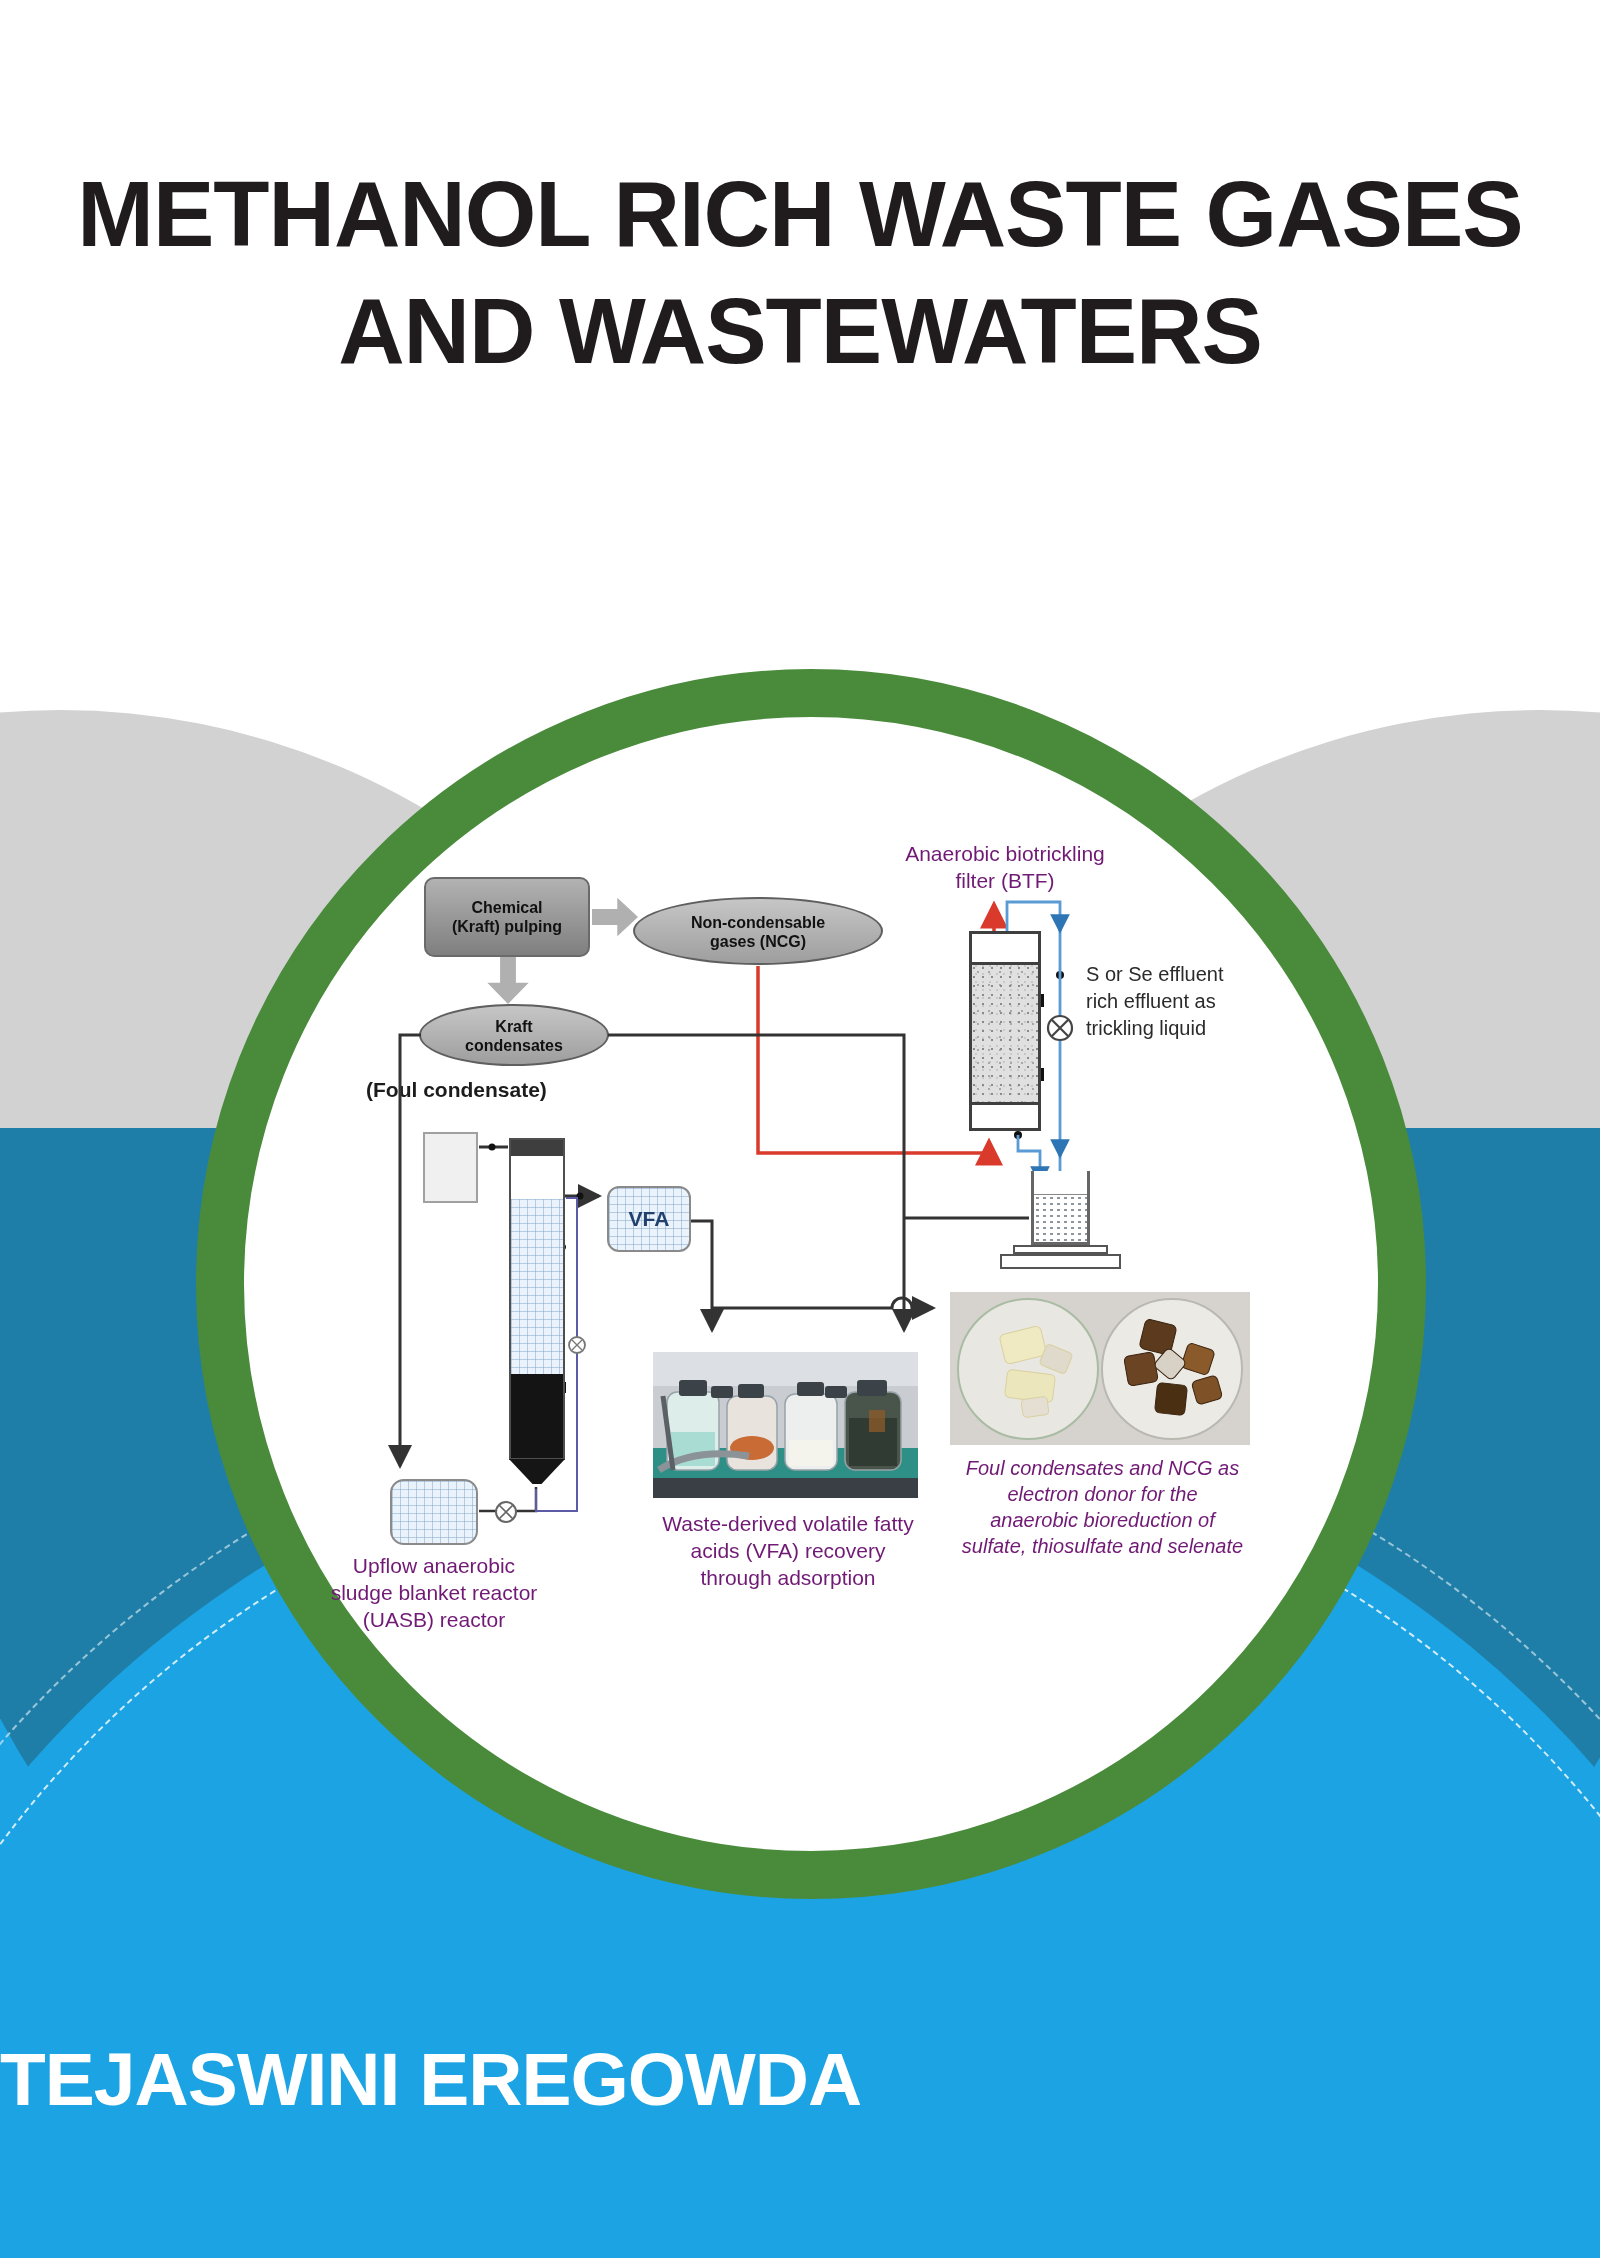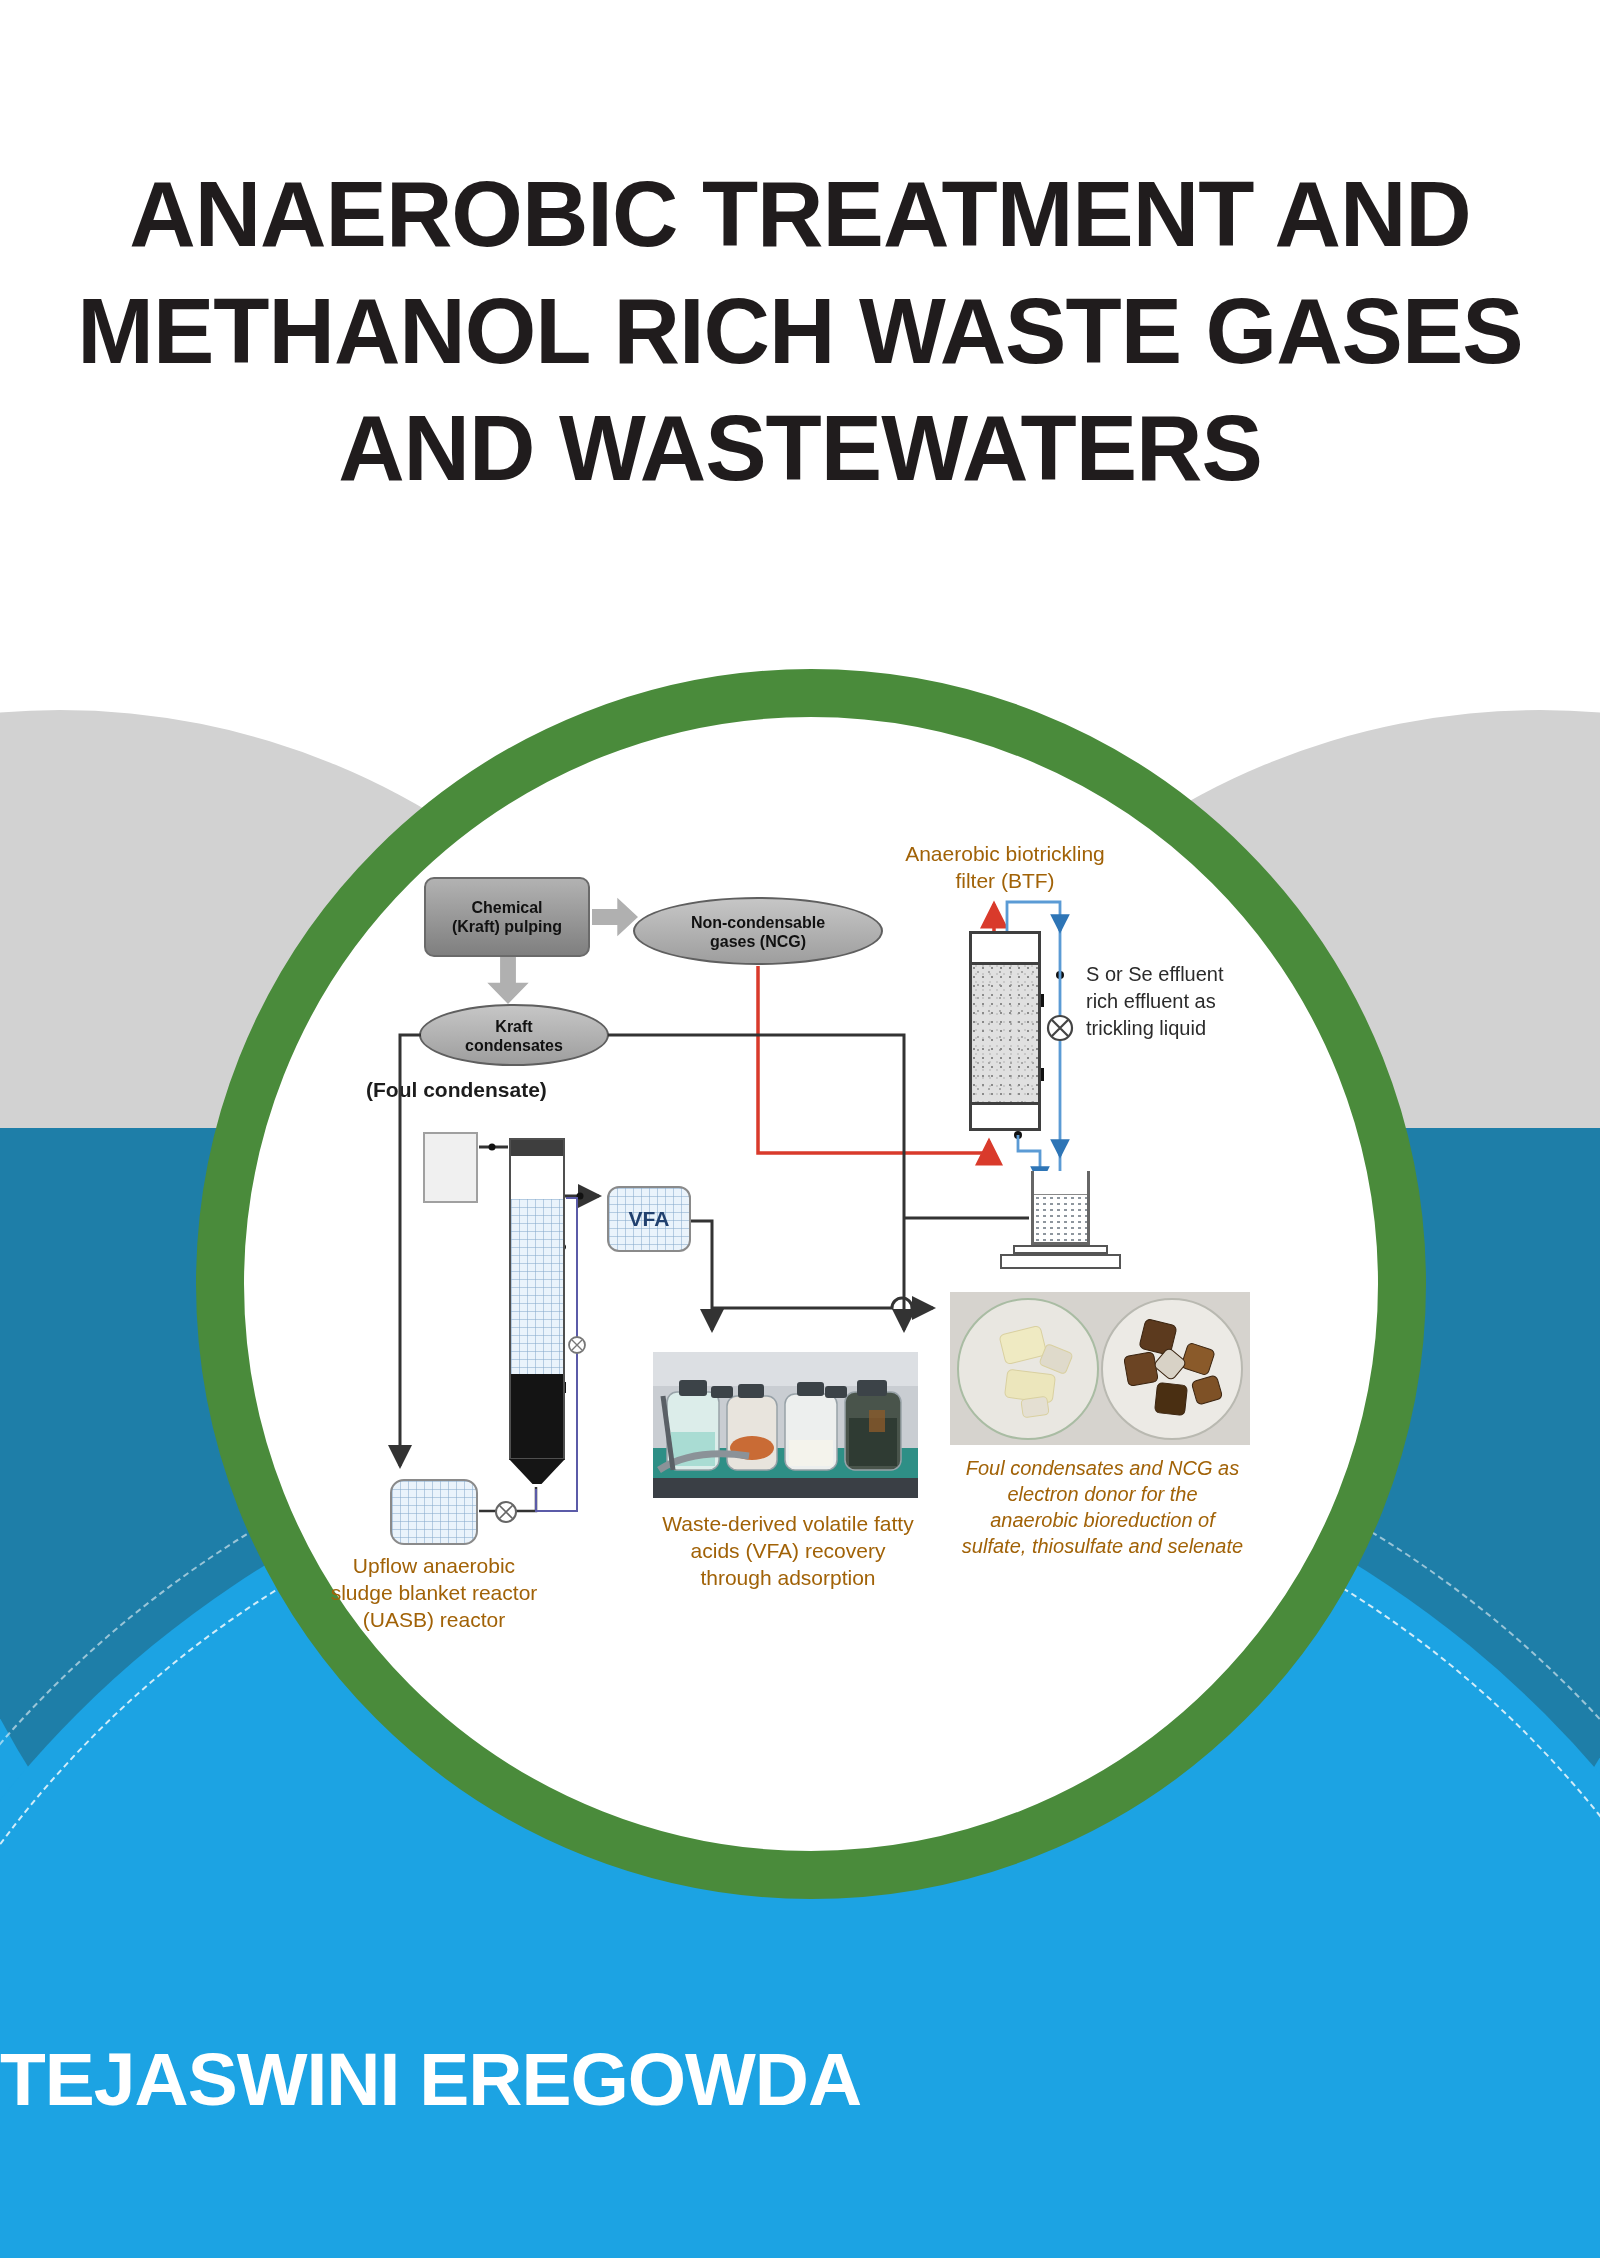--- a/index.html
+++ b/index.html
@@ -35,21 +35,21 @@
   .ell { border-radius:50%; background:linear-gradient(#C6C6C6,#9E9E9E); border:2px solid #5F5F5F; }
   .ell-ncg { left:633px; top:897px; width:250px; height:68px; font-size:16px; line-height:19px; padding-top:14px; }
   .ell-kraft { left:419px; top:1004px; width:190px; height:62px; font-size:16px; line-height:19px; padding-top:11px;text-align:center; }
   .fat-arrow { position:absolute; background:#B0B0B0; }
   .fat-right { left:592px; top:895px; width:46px; height:44px;
                clip-path:polygon(0 32%,55% 32%,55% 6%,100% 50%,55% 94%,55% 68%,0 68%); }
   .fat-down { left:486px; top:957px; width:44px; height:47px;
               clip-path:polygon(32% 0,68% 0,68% 55%,97% 55%,50% 100%,3% 55%,32% 55%); }
 
   
-  .lbl { position:absolute; color:#a16207; text-align:center; }
+  .lbl { position:absolute; color:#701a75; text-align:center; }
   .lbl-btf { left:872px; top:840px; width:266px; font-size:21px; line-height:27px; }
   .lbl-trickling { left:1086px; top:961px; width:190px; font-size:20px; line-height:27px; color:#2B2B2B; text-align:left; }
   .lbl-foul { left:366px; top:1078px; width:260px; font-size:21px; color:#1C1C1C; text-align:left; font-weight:bold;}
   .lbl-uasb { left:294px; top:1552px; width:280px; font-size:21px; line-height:27px; }
   .lbl-vfa-cap { left:628px; top:1510px; width:320px; font-size:21px; line-height:27px; }
   .lbl-bio-cap { left:930px; top:1455px; width:345px; font-size:20px; line-height:26px;font-style:italic; }
 
   
   .btf-col { position:absolute; left:969px; top:931px; width:72px; height:200px;
              border:3px solid #3F3F3F; background:#fff; }
@@ -102,21 +102,20 @@
   <div class="dome dome-right"></div>
   <div class="blue-field"></div>
   <div class="dark-clip">
     <div class="dark-circle"></div>
   </div>
   <div class="light-circle"></div>
   <div class="dash-arc dash-arc1"></div>
   <div class="dash-arc dash-arc2"></div>
 
   <div class="title">
-    <div>ANAEROBIC TREATMENT AND</div>
     <div>METHANOL RICH WASTE GASES</div>
     <div>AND WASTEWATERS</div>
   </div>
 
   <div class="main-circle"></div>
 
   <div class="node box-pulping">
     <div>Chemical</div>
     <div>(Kraft) pulping</div>
   </div>

